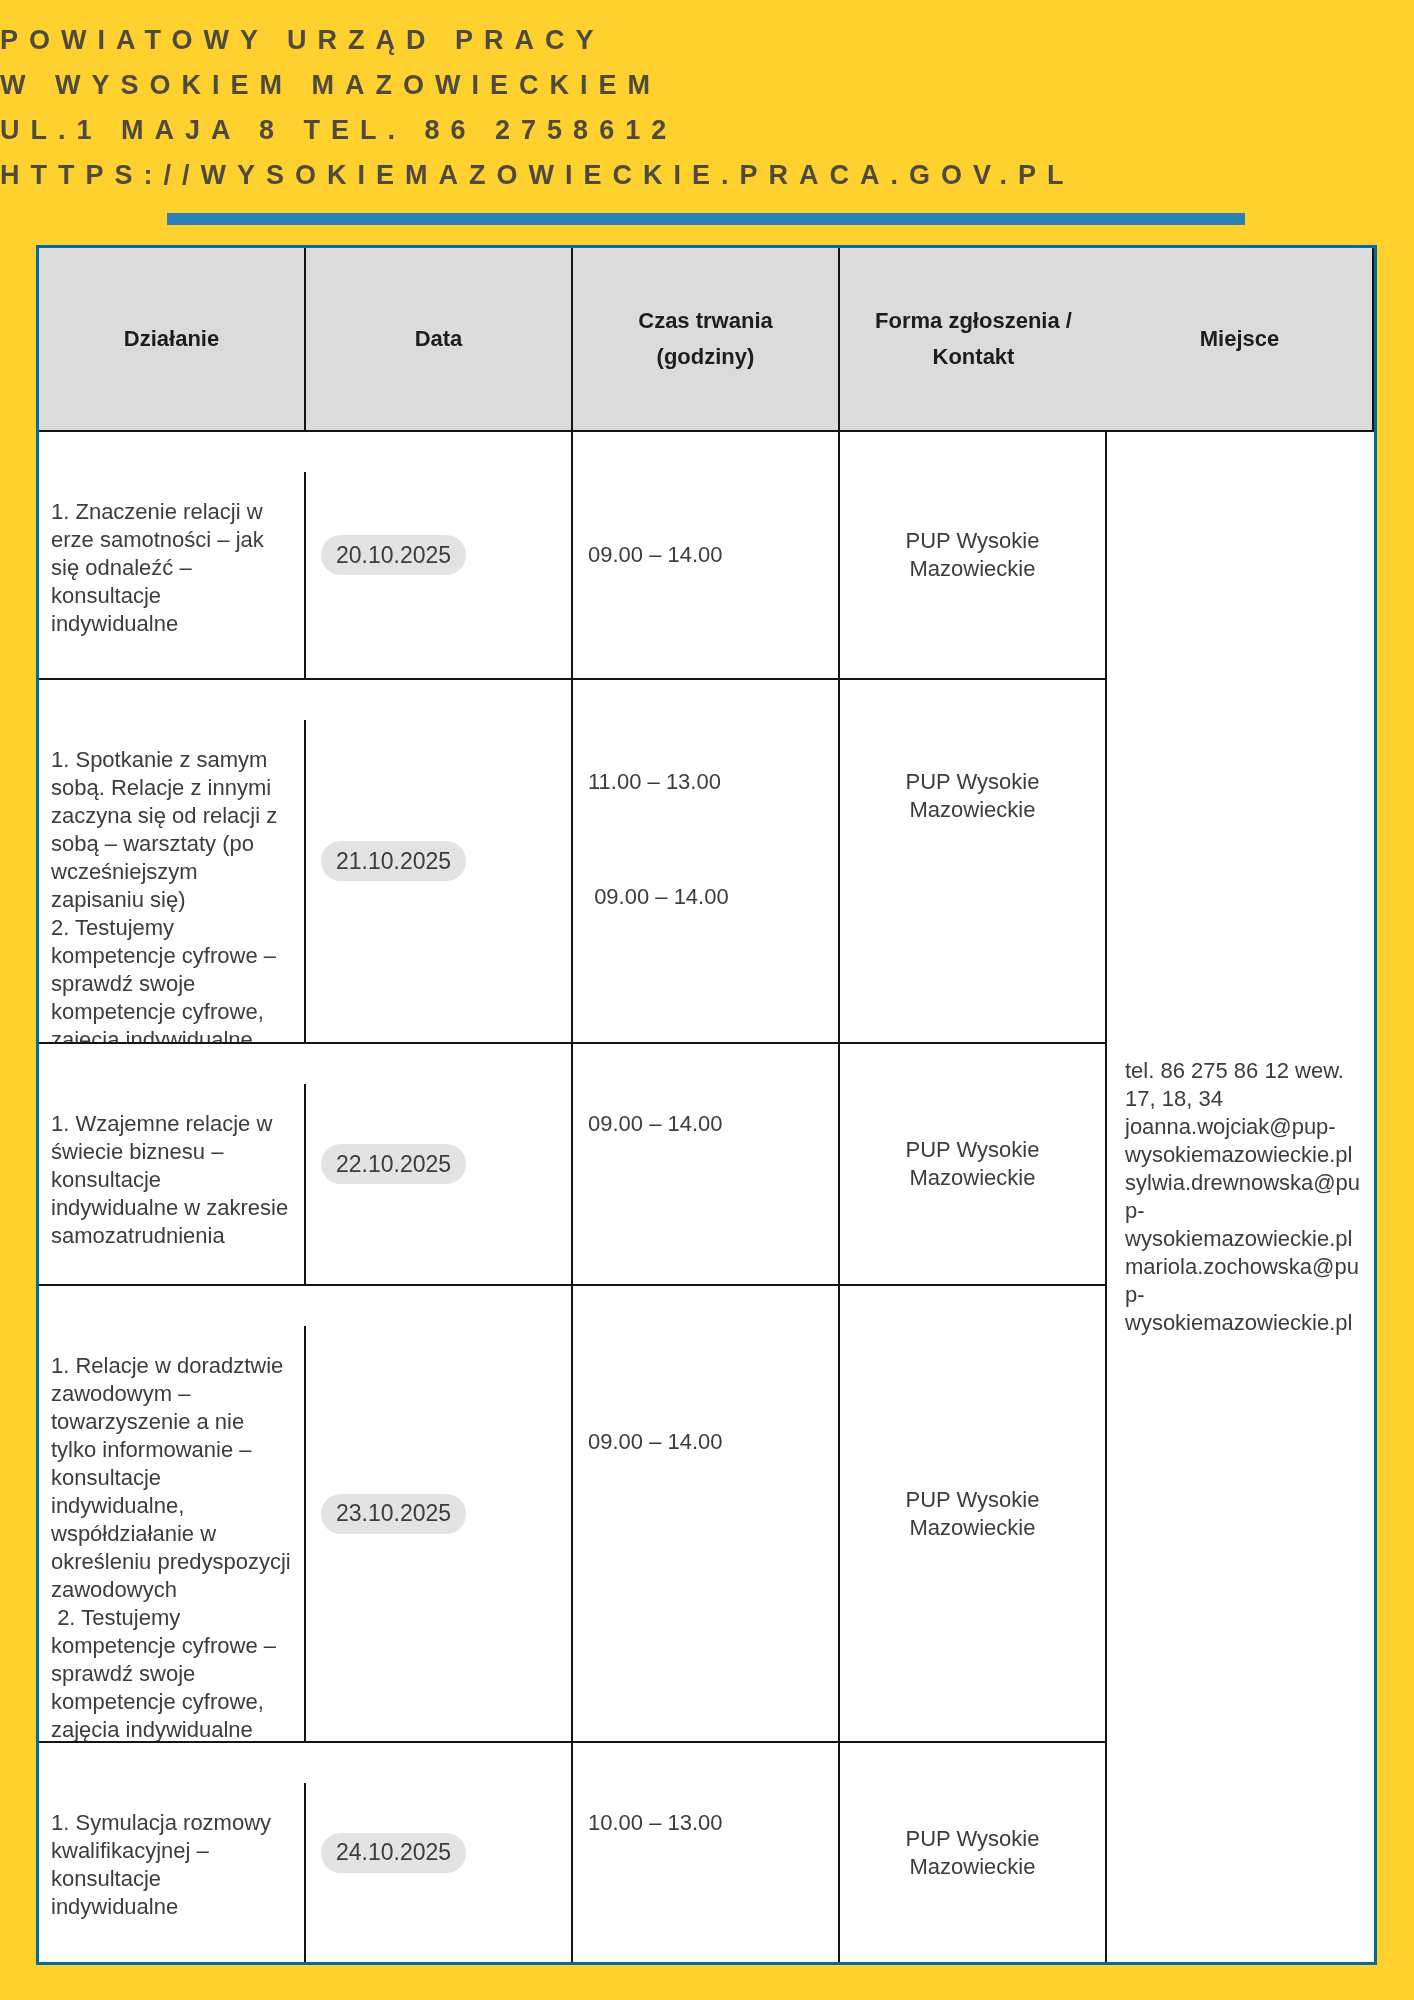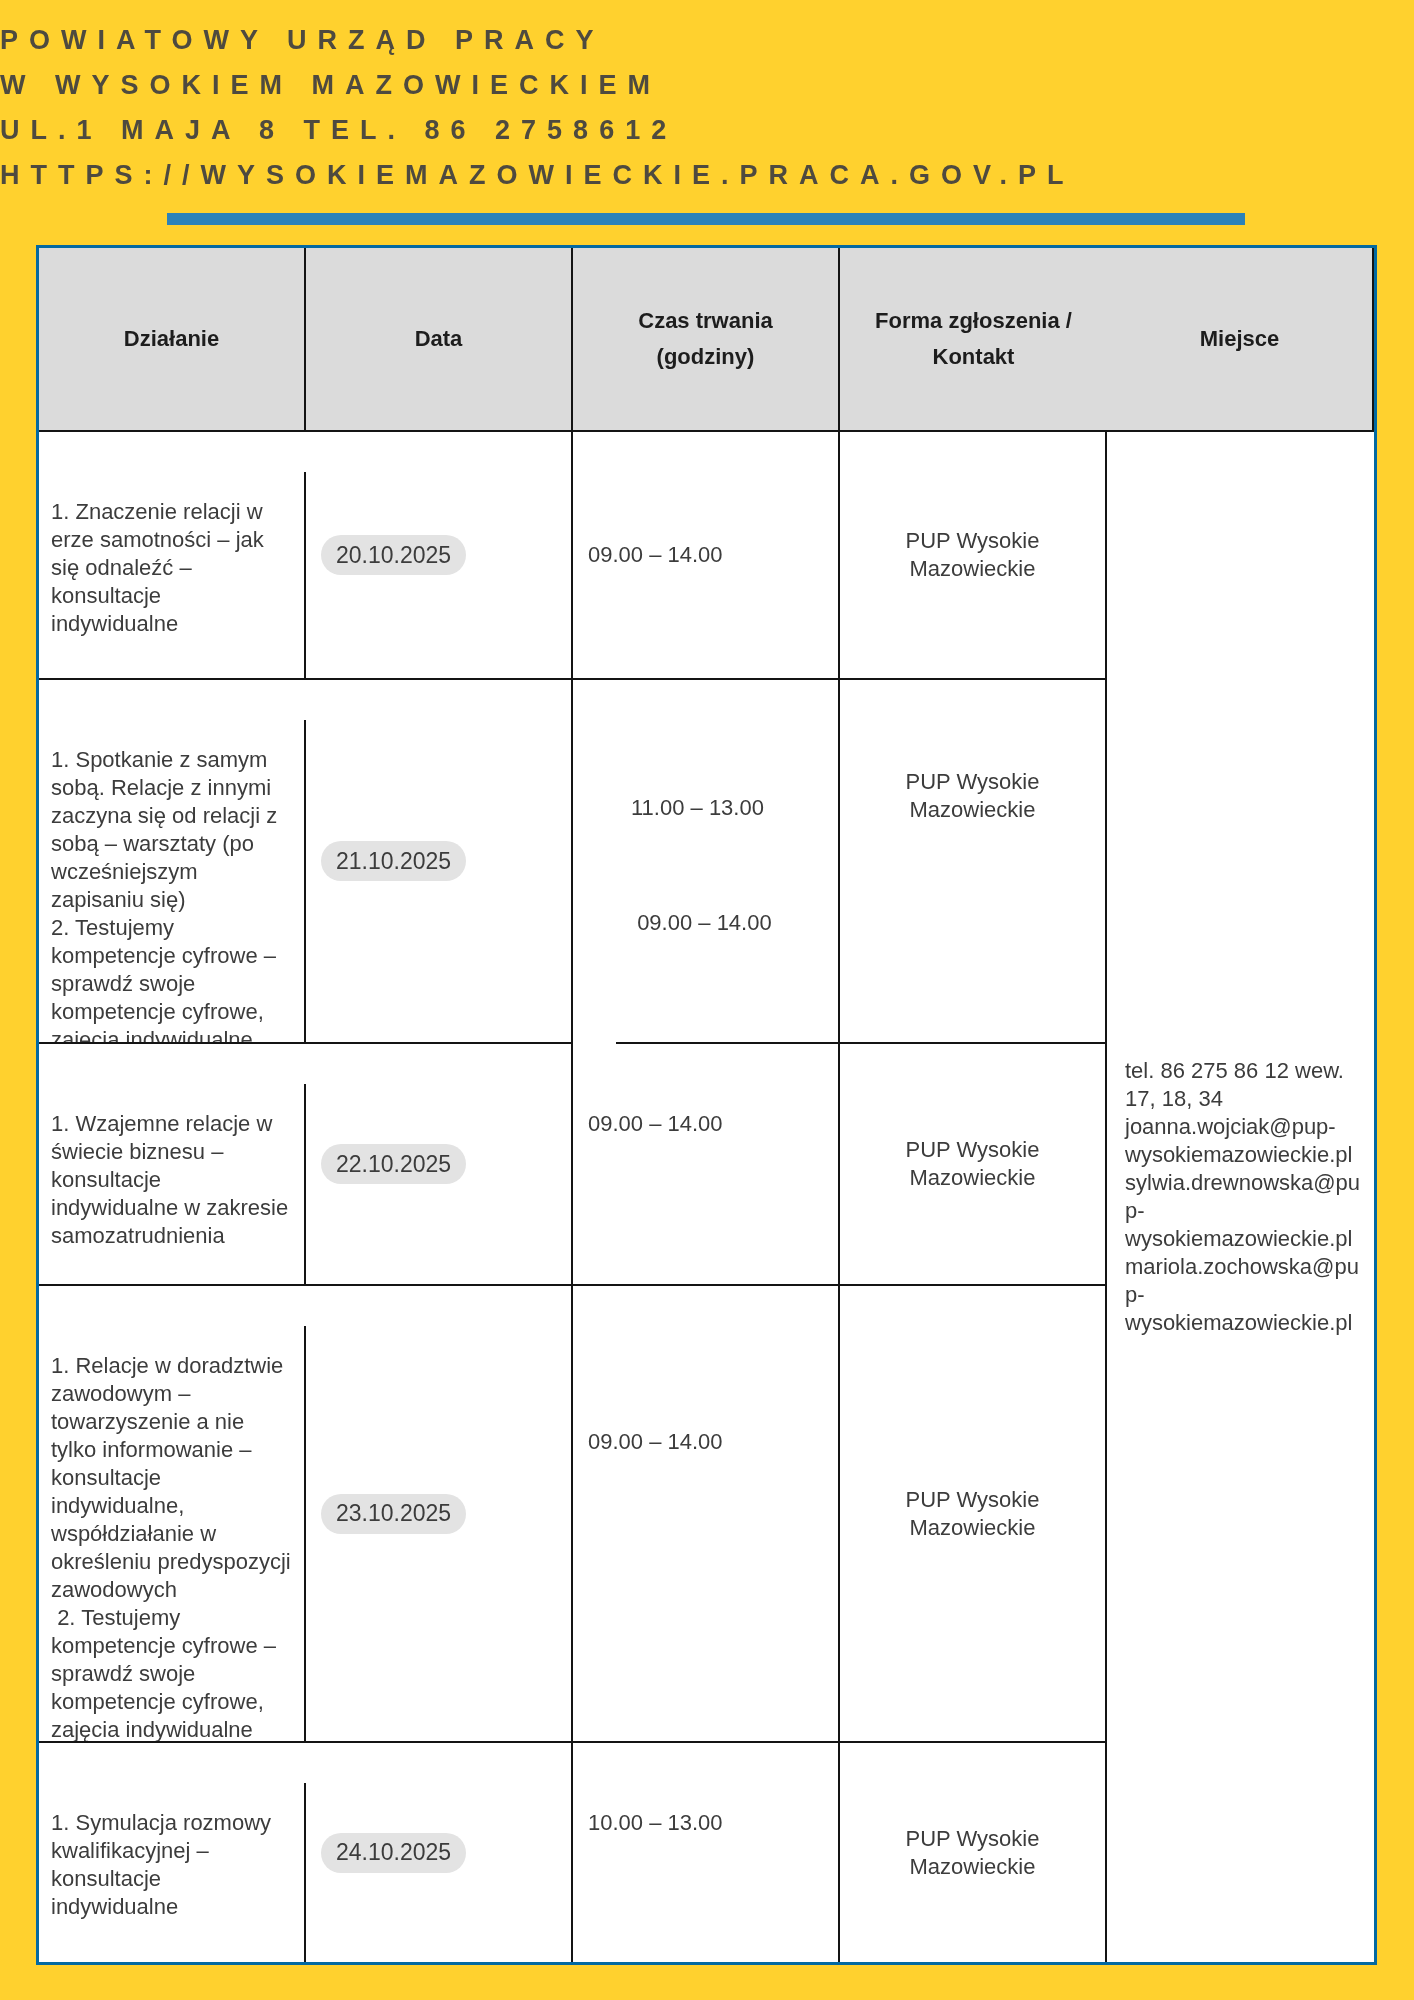--- a/index.html
+++ b/index.html
@@ -73,21 +73,21 @@
     white-space:nowrap;
   }
   
   .time{
     display:flex; flex-direction:column;
     align-items:flex-start;
     padding-left:15px;
   }
   .time-line{ font-size:22px; line-height:28px; white-space:pre-wrap; }
   .t0{ justify-content:center; }
-  .t1{ padding-top:114px;margin-left:43px; }
+  .t1{ padding-top:88px; }
   .t1 .time-line + .time-line{ margin-top:87px; }
   .t2{ padding-top:66px; }
   .t3{ padding-top:142px; }
   .t4{ padding-top:66px; }
   
   .place{
     display:flex; flex-direction:column;
     align-items:center; justify-content:center;
     text-align:center; padding:0 12px;
   }

